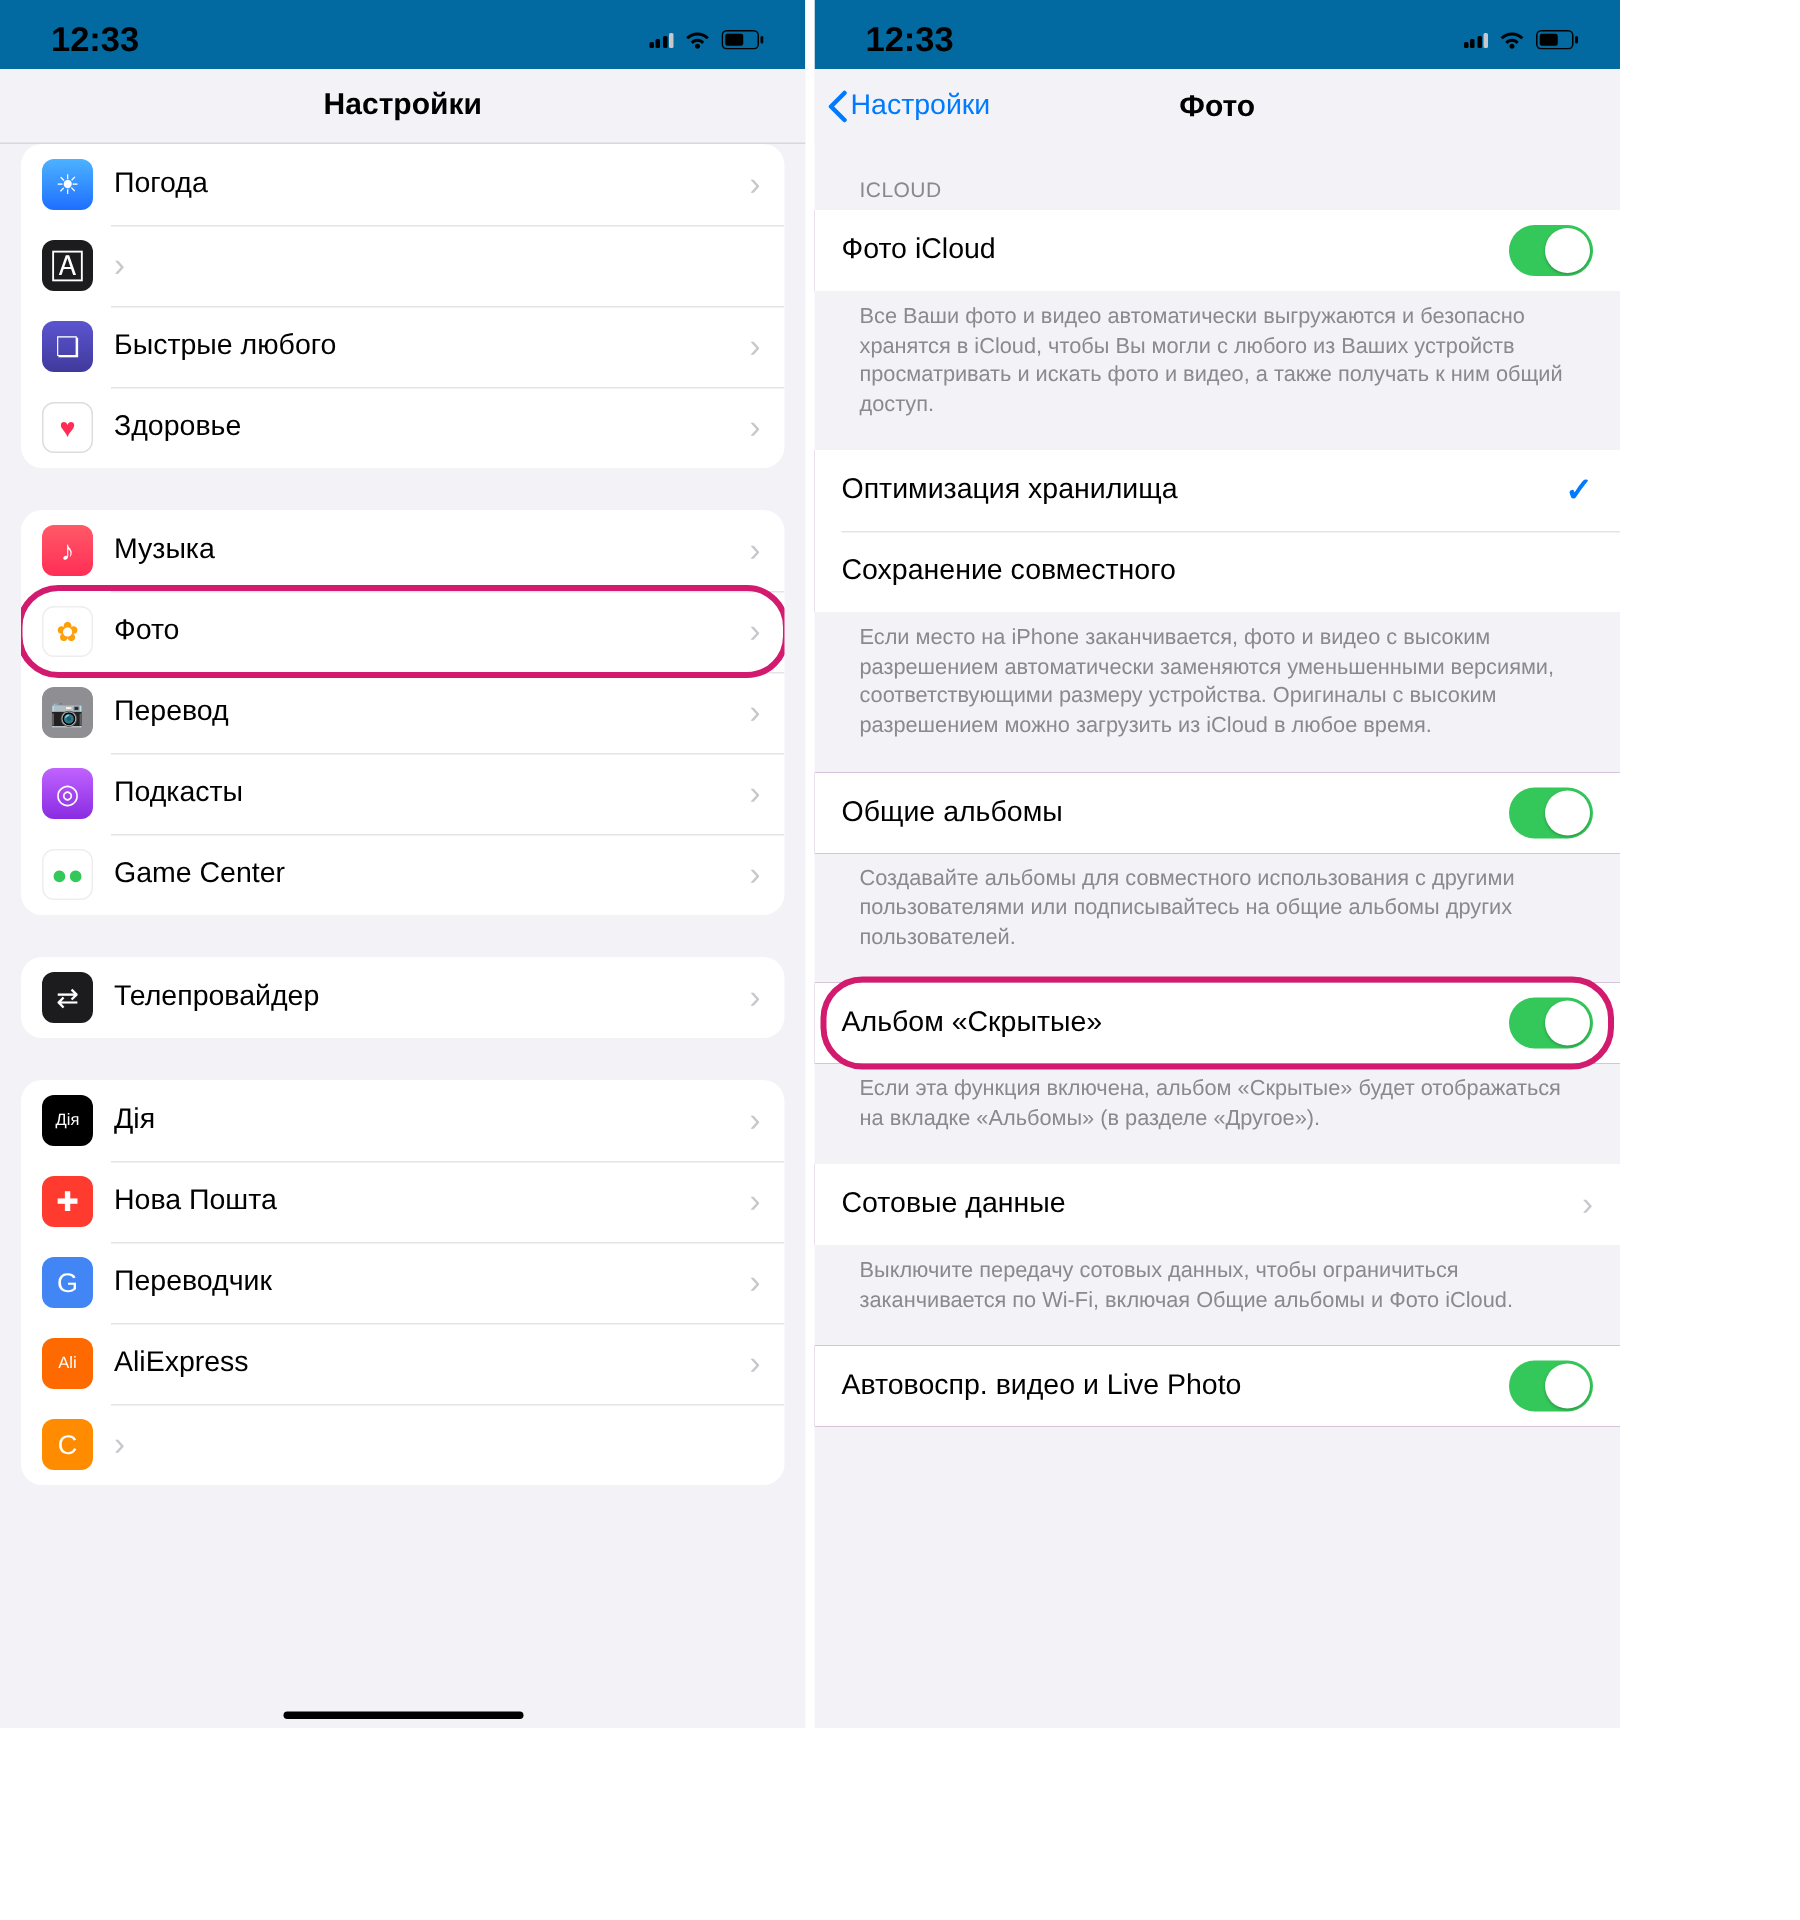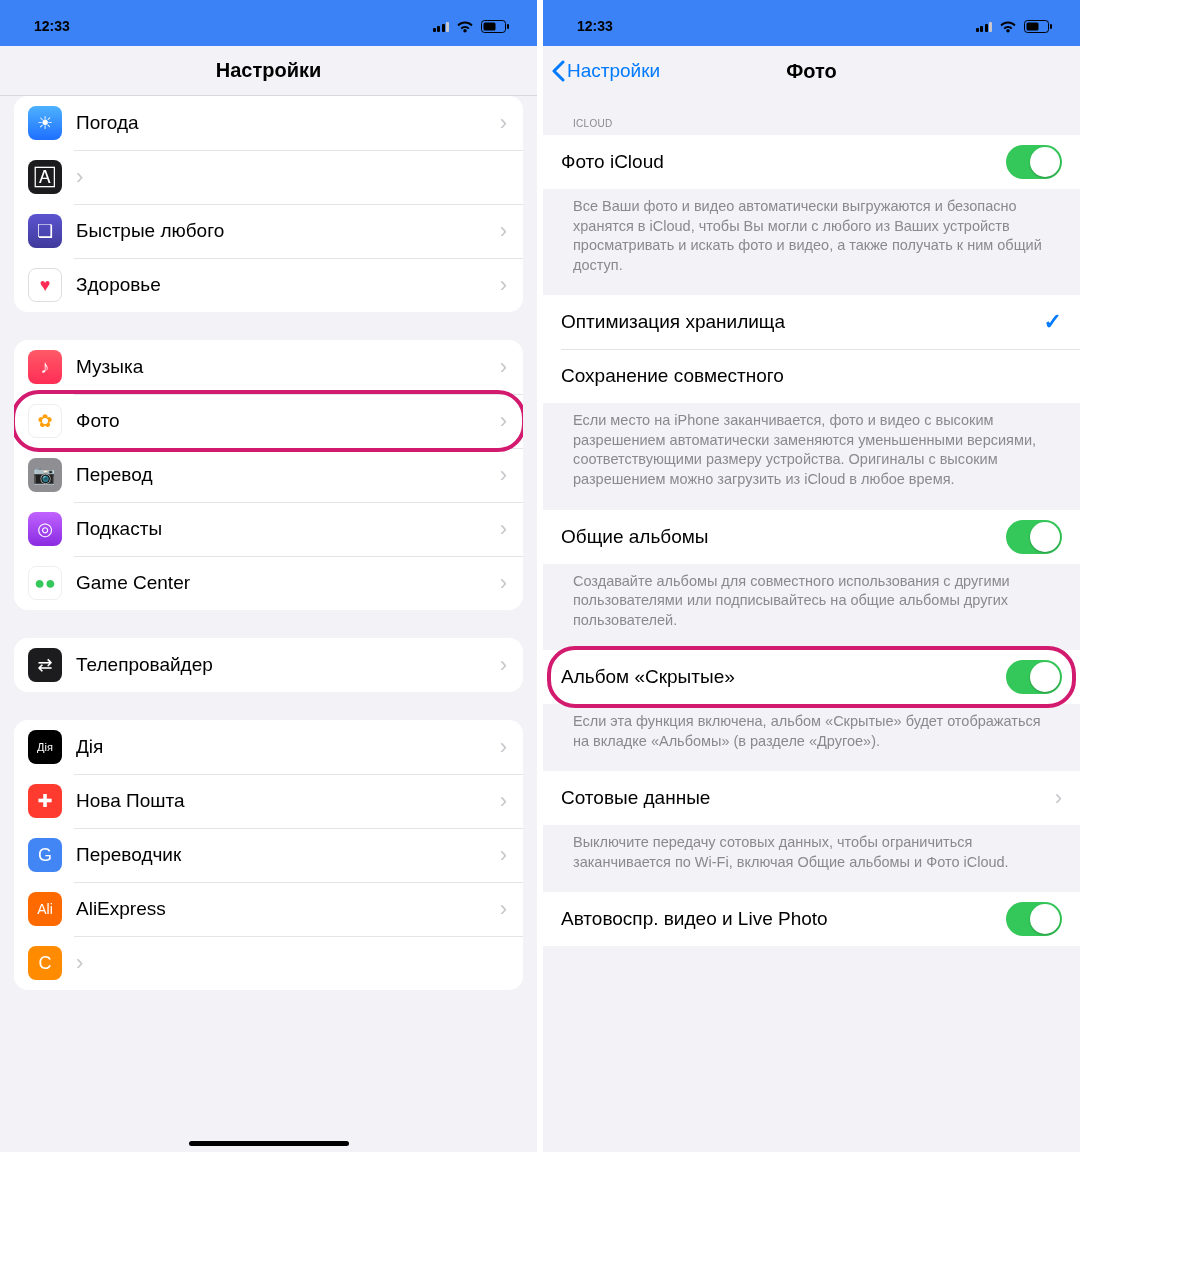--- a/index.html
+++ b/index.html
@@ -17,22 +17,22 @@
     flex-direction: column;
     overflow: hidden;
   }
   .phone + .phone { border-left: 6px solid #fff; }
   .statusbar {
     display: flex;
     align-items: center;
     justify-content: space-between;
     padding: 10px 28px 4px 34px;
     height: 46px;
-    background: #3b82f6;
-    font-size: 14px;
+    background: #0369a1;
+    font-size: 23px;
     font-weight: 600;
   }
   .status-right { display: flex; align-items: center; gap: 7px; }
   .navbar {
     display: flex;
     align-items: center;
     justify-content: center;
     position: relative;
     height: 50px;
     background: #f2f2f7;
@@ -97,21 +97,21 @@
   .chevron { color: #c7c7cc; font-size: 22px; font-weight: 300; }
   .checkmark { color:#007aff; font-size:22px; font-weight:600; }
   .highlight {
     position: absolute;
     border: 4px solid #d21b6f;
     border-radius: 28px;
     pointer-events: none;
   }
   
   .group-header {
-    font-size: 10px;
+    font-size: 14px;
     color: #8a8a8e;
     text-transform: uppercase;
     padding: 22px 30px 6px 30px;
     letter-spacing: 0.3px;
   }
   .footer-text {
     font-size: 14.5px;
     color: #8a8a8e;
     padding: 8px 30px 4px 30px;
     line-height: 1.35;
@@ -248,21 +248,21 @@
           <div class="icon-box" style="background: rgb(255, 59, 48);">✚</div>
           <span class="row-label">Нова Пошта</span>
           <span class="chevron">›</span>
         </div>
         <div class="row">
           <div class="icon-box" style="background: rgb(66, 133, 244);">G</div>
           <span class="row-label">Переводчик</span>
           <span class="chevron">›</span>
         </div>
         <div class="row">
-          <div class="icon-box" style="background: rgb(255, 106, 0); font-size: 14px;">Ali</div>
+          <div class="icon-box" style="background: rgb(255, 106, 0); font-size: 11px;">Ali</div>
           <span class="row-label">AliExpress</span>
           <span class="chevron">›</span>
         </div>
         <div class="row">
           <div class="icon-box" style="background: rgb(255, 140, 0);">С</div>
           <span class="chevron">›</span>
         </div>
       </div>
     <div class="home-indicator"></div>
   </div>

